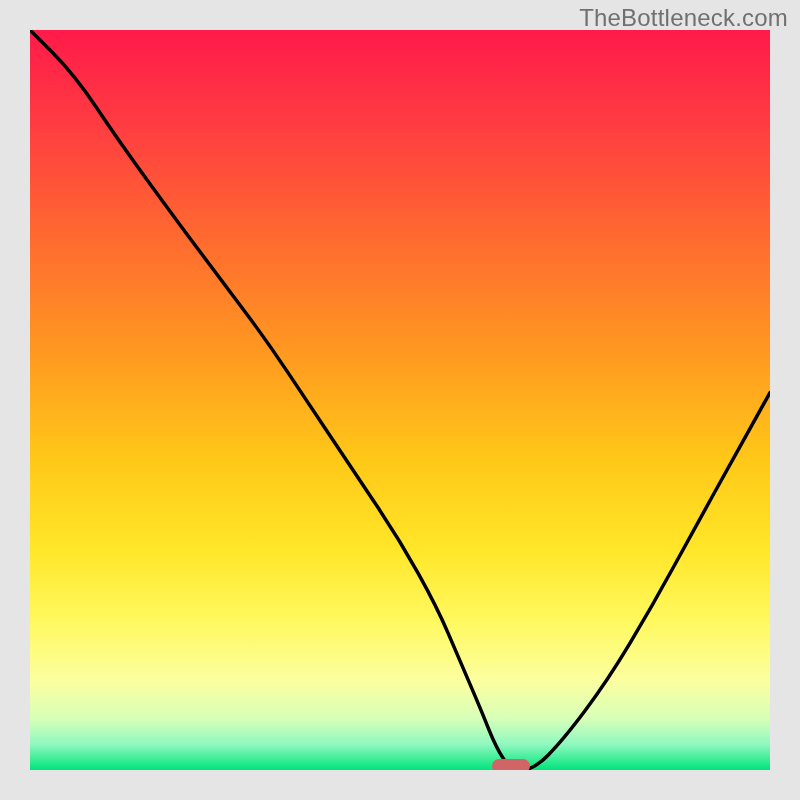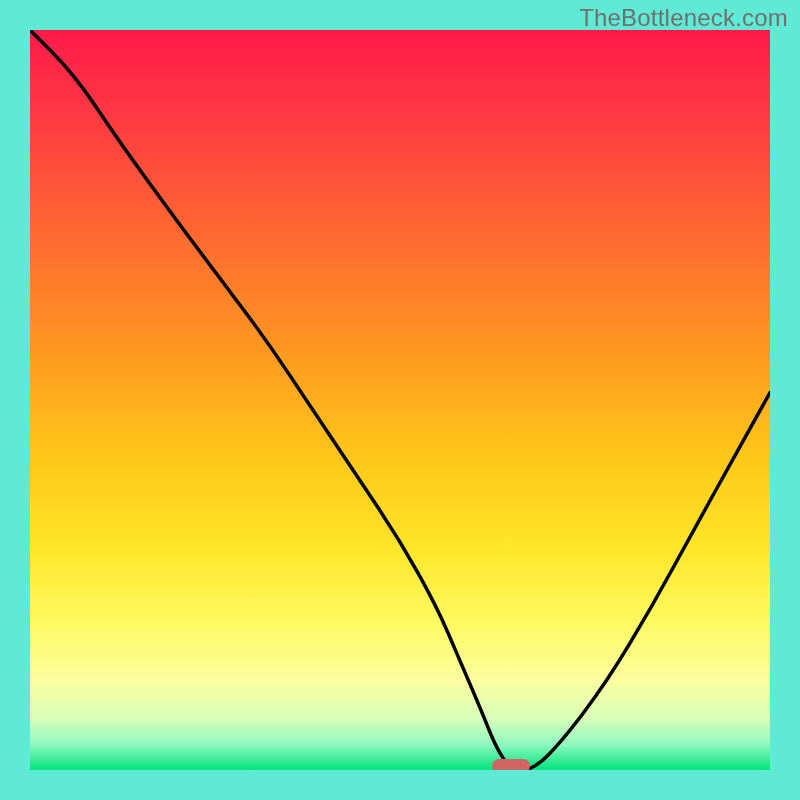--- a/index.html
+++ b/index.html
@@ -8,21 +8,21 @@
     width: 800px;
     height: 800px;
     background: #000;
     overflow: hidden;
     font-family: Arial, Helvetica, sans-serif;
   }
   .frame {
     position: relative;
     width: 800px;
     height: 800px;
-    background: #5eead4;
+    background: #e5e5e5;
   }
   .watermark {
     position: absolute;
     top: 4px;
     right: 12px;
     color: #707070;
     font-size: 24px;
     font-weight: 500;
     letter-spacing: 0.2px;
     z-index: 10;

